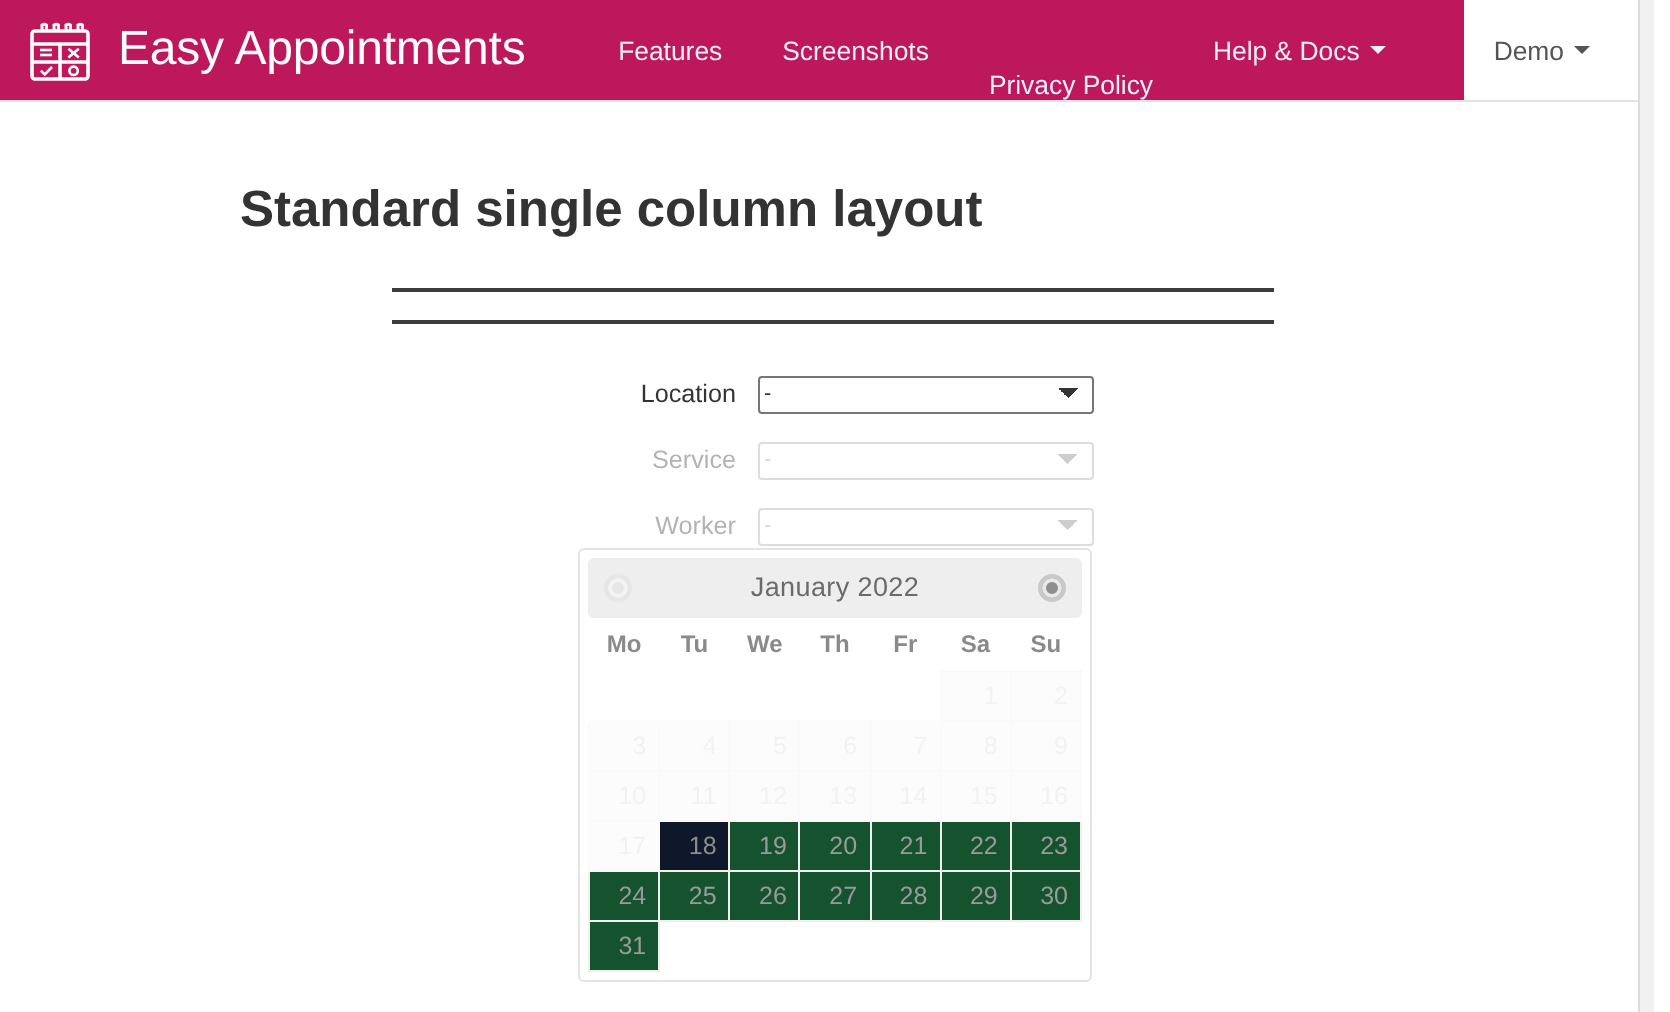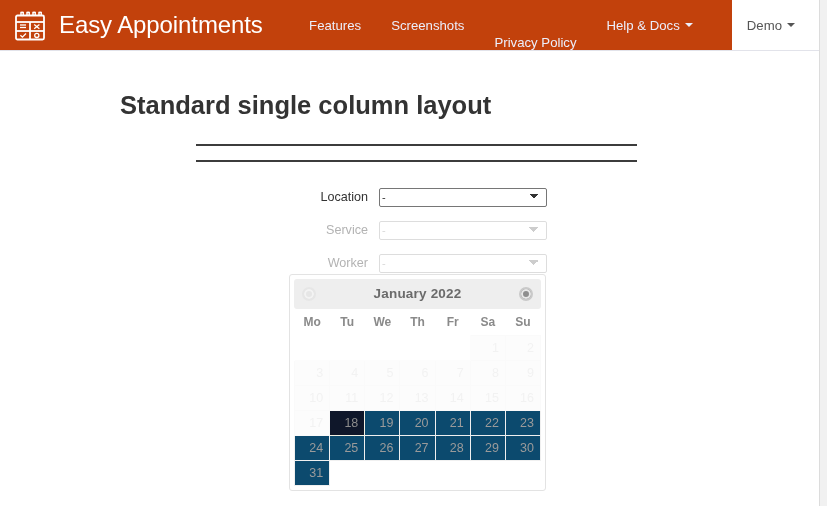--- a/index.html
+++ b/index.html
@@ -28,21 +28,21 @@
     right: 0; top: 0;
     width: 8px; height: 506px;
     background: #f1f1f1;
     border-left: 1px solid #dcdcdc;
   }
 
   
   .navbar {
     position: relative;
     height: 51px;
-    background: #c2410c;
+    background: #be185d;
     border-bottom: 1px solid #e2e3ea;
     display: flex;
     align-items: stretch;
   }
   .navbar-brand {
     display: flex;
     align-items: center;
     padding-left: 12px;
     gap: 11px;
     text-decoration: none;
@@ -211,21 +211,21 @@
   }
   .cal-nav.next {
     background: #8e8e8e;
     border: 2px solid #c9c9c9;
     box-shadow: inset 0 0 0 2px #e8e8e8;
   }
   .cal-title {
     flex: 1 1 auto;
     text-align: center;
     font-size: 13.5px;
-    font-weight: bold;
+    font-weight: normal;
     color: #6b6b6b;
     line-height: 1;
     letter-spacing: 0.2px;
   }
   .cal-grid {
     width: 100%;
     border-collapse: collapse;
     table-layout: fixed;
   }
   .cal-grid th {
@@ -235,21 +235,21 @@
     color: #8a8a8a;
     text-align: center;
     padding: 0;
   }
   .cal-grid td {
     height: 25px;
     font-size: 12.5px;
     text-align: right;
     padding: 0 6px 0 0;
     color: #9a9a9a;
-    background: #0c4a6e;
+    background: #14532d;
     border: 1px solid #f0f0f0;
     cursor: pointer;
   }
   .cal-grid td.empty {
     background: #ffffff;
     border-color: transparent;
     cursor: default;
   }
   .cal-grid td.faded {
     color: #f2f2f2;

